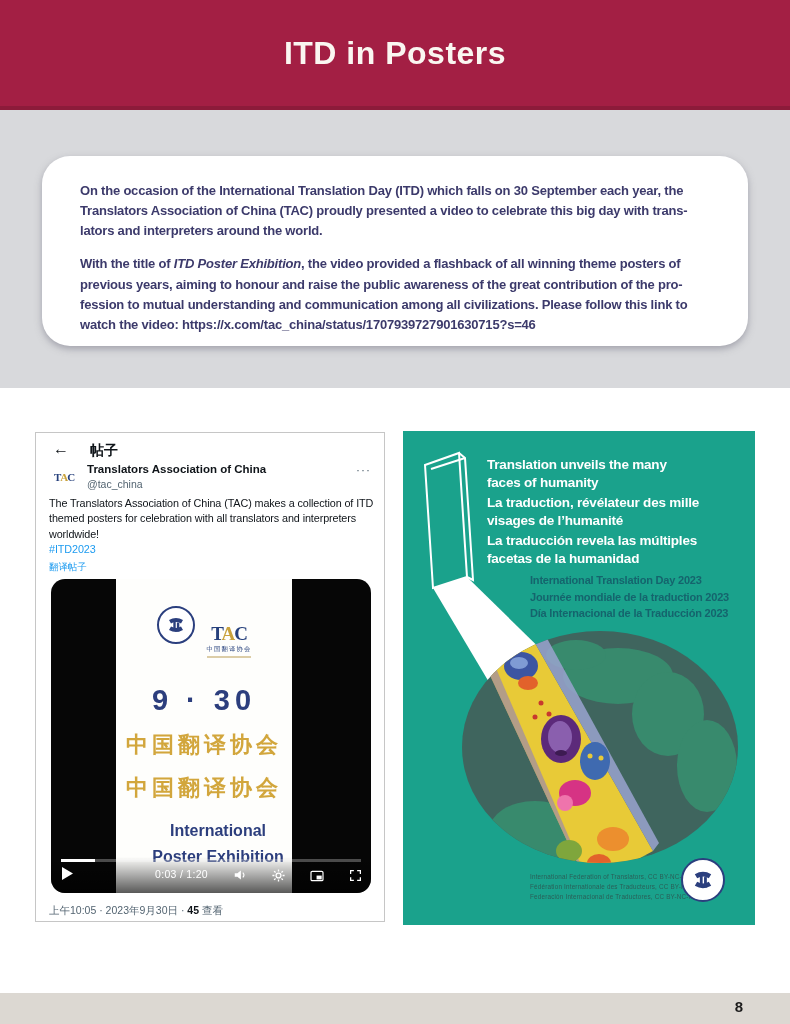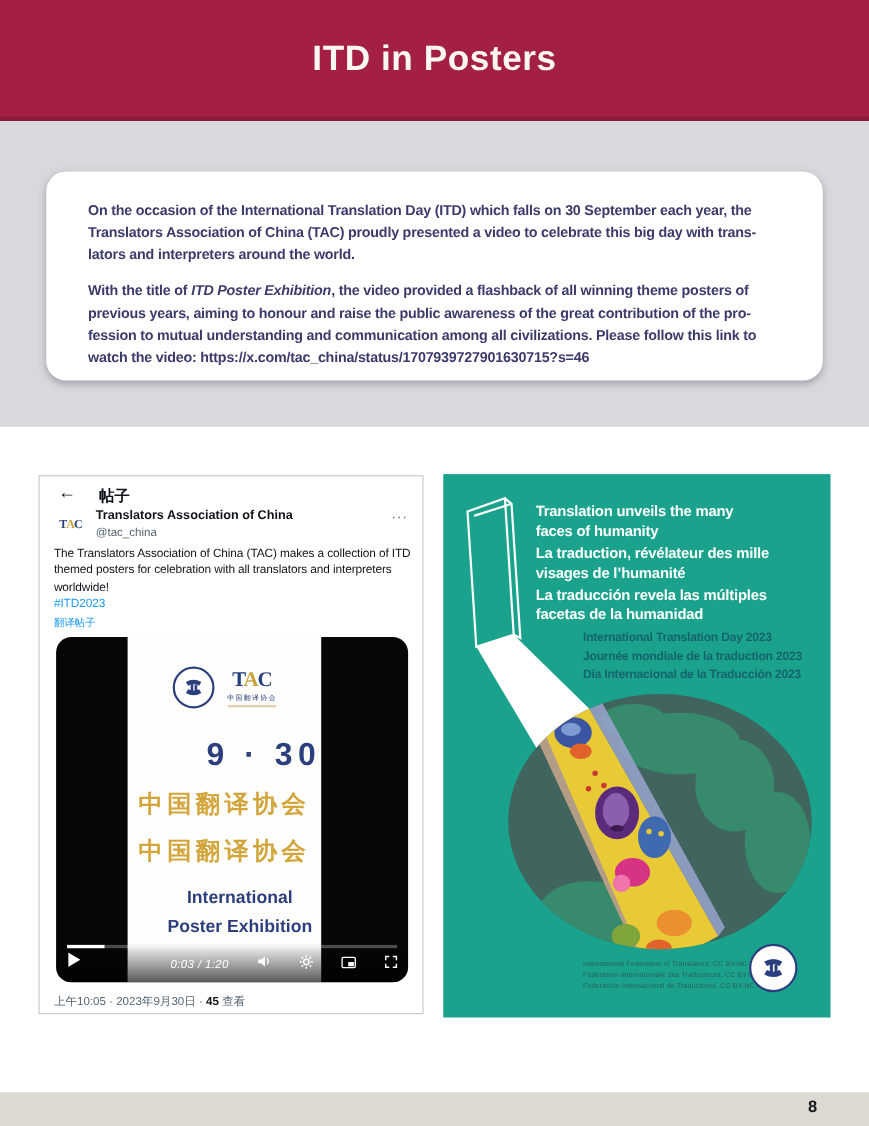--- a/index.html
+++ b/index.html
@@ -5,21 +5,21 @@
   html,body{margin:0;padding:0;background:#9a9a9a;}
   #canvas{position:relative;width:790px;height:1024px;background:#ffffff;overflow:hidden;
           font-family:"Liberation Sans",sans-serif;}
   
   .header{position:absolute;left:0;top:0;width:790px;height:106px;background:#a31f44;
           border-bottom:4px solid #8c1b3a;display:flex;align-items:center;justify-content:center;}
   .header h1{margin:0;font-size:32px;font-weight:bold;color:#faf6f1;letter-spacing:.5px;}
   
   .gray-band{position:absolute;left:0;top:110px;width:790px;height:278px;background:#d8d9dc;}
   .intro-card{position:absolute;left:42px;top:156px;width:706px;height:190px;background:#ffffff;
-              border-radius:18px;box-shadow:0 3px 7px rgba(110,110,125,.5);box-sizing:border-box;
+              border-radius:28px;box-shadow:0 3px 7px rgba(110,110,125,.5);box-sizing:border-box;
               padding:25px 32px 0 38px;}
   .intro-card p{margin:0;font-size:13px;font-weight:bold;color:#3c3a6b;line-height:1.55;
                 letter-spacing:-0.2px;}
   .intro-card p + p{margin-top:13px;}
   
   .tweet-card{position:absolute;left:35px;top:432px;width:350px;height:490px;background:#ffffff;
               border:1px solid #c6c6c6;box-sizing:border-box;}
   .tw-back{position:absolute;left:17px;top:7px;font-size:16px;color:#0f1419;}
   .tw-title{position:absolute;left:54px;top:9px;font-size:14px;font-weight:bold;color:#0f1419;}
   .tw-avatar{position:absolute;left:14px;top:31px;width:28px;height:26px;display:flex;
@@ -34,35 +34,35 @@
   .tw-hash{color:#1d9bf0;}
   .tw-translate{color:#1d9bf0;font-size:9.5px;margin-top:3px;}
   
   .tw-video{position:absolute;left:15px;top:146px;width:320px;height:314px;border-radius:14px;
             background:#060606;overflow:hidden;}
   .v-panel{position:absolute;left:65px;top:0;width:176px;height:314px;background:#fefefc;
            text-align:center;}
   .logo-row{display:flex;justify-content:center;align-items:flex-start;gap:12px;margin-top:27px;}
   .fit-badge{width:38px;height:38px;border-radius:50%;border:2.5px solid #2b3f7e;background:#fff;
              box-sizing:border-box;display:flex;align-items:center;justify-content:center;}
-  .tac-block{display:flex;flex-direction:column;align-items:center;margin-top:3px;}
+  .tac-block{display:flex;flex-direction:column;align-items:center;margin-top:18px;}
   .tac-word{font-family:"Liberation Serif",serif;font-weight:bold;font-size:19px;color:#26407c;
             letter-spacing:-1px;line-height:1;}
   .tac-cap{font-size:6.3px;color:#26407c;letter-spacing:1.2px;margin-top:2px;}
   .tac-rule{width:44px;height:2px;background:#c9b27a;opacity:.65;margin-top:2px;}
-  .v-date{margin-top:26px;font-size:29px;font-weight:bold;color:#2c3e7d;letter-spacing:5px;text-align:right;}
+  .v-date{margin-top:26px;font-size:29px;font-weight:bold;color:#2c3e7d;letter-spacing:5px;}
   .v-cn{font-size:22px;font-weight:bold;color:#d2a63c;letter-spacing:4px;margin-top:13px;}
   .v-en{font-size:16px;font-weight:bold;color:#2c3e7d;line-height:1.65;padding-left:28px;}
   .v-en-wrap{margin-top:15px;}
   .v-controls{position:absolute;left:0;right:0;bottom:0;height:36px;
               background:linear-gradient(180deg,rgba(0,0,0,0),rgba(0,0,0,.65));}
   .v-track{position:absolute;left:10px;right:10px;top:2px;height:2.5px;background:rgba(255,255,255,.28);}
   .v-fill{position:absolute;left:0;top:0;height:2.5px;width:34px;background:#ffffff;}
   .v-play{position:absolute;left:11px;bottom:9px;}
-  .v-right{position:absolute;right:9px;bottom:7px;display:flex;align-items:center;gap:25px;font-style:italic;}
+  .v-right{position:absolute;right:9px;bottom:7px;display:flex;align-items:flex-start;gap:25px;}
   .v-time{font-size:10.5px;color:#ffffff;letter-spacing:.3px;}
   .tw-meta{position:absolute;left:13px;top:471px;font-size:10.5px;color:#536471;}
   .tw-views{font-weight:bold;color:#0f1419;}
   
   .poster{position:absolute;left:403px;top:431px;width:352px;height:494px;background:#1aa28c;
           overflow:hidden;}
   .poster svg.art{position:absolute;left:0;top:0;}
   .p-head{position:absolute;left:84px;font-size:13.5px;font-weight:bold;color:#ffffff;
           line-height:1.32;letter-spacing:-0.2px;}
   .p-sub{position:absolute;left:127px;top:141px;font-size:11px;font-weight:bold;color:#15646d;

